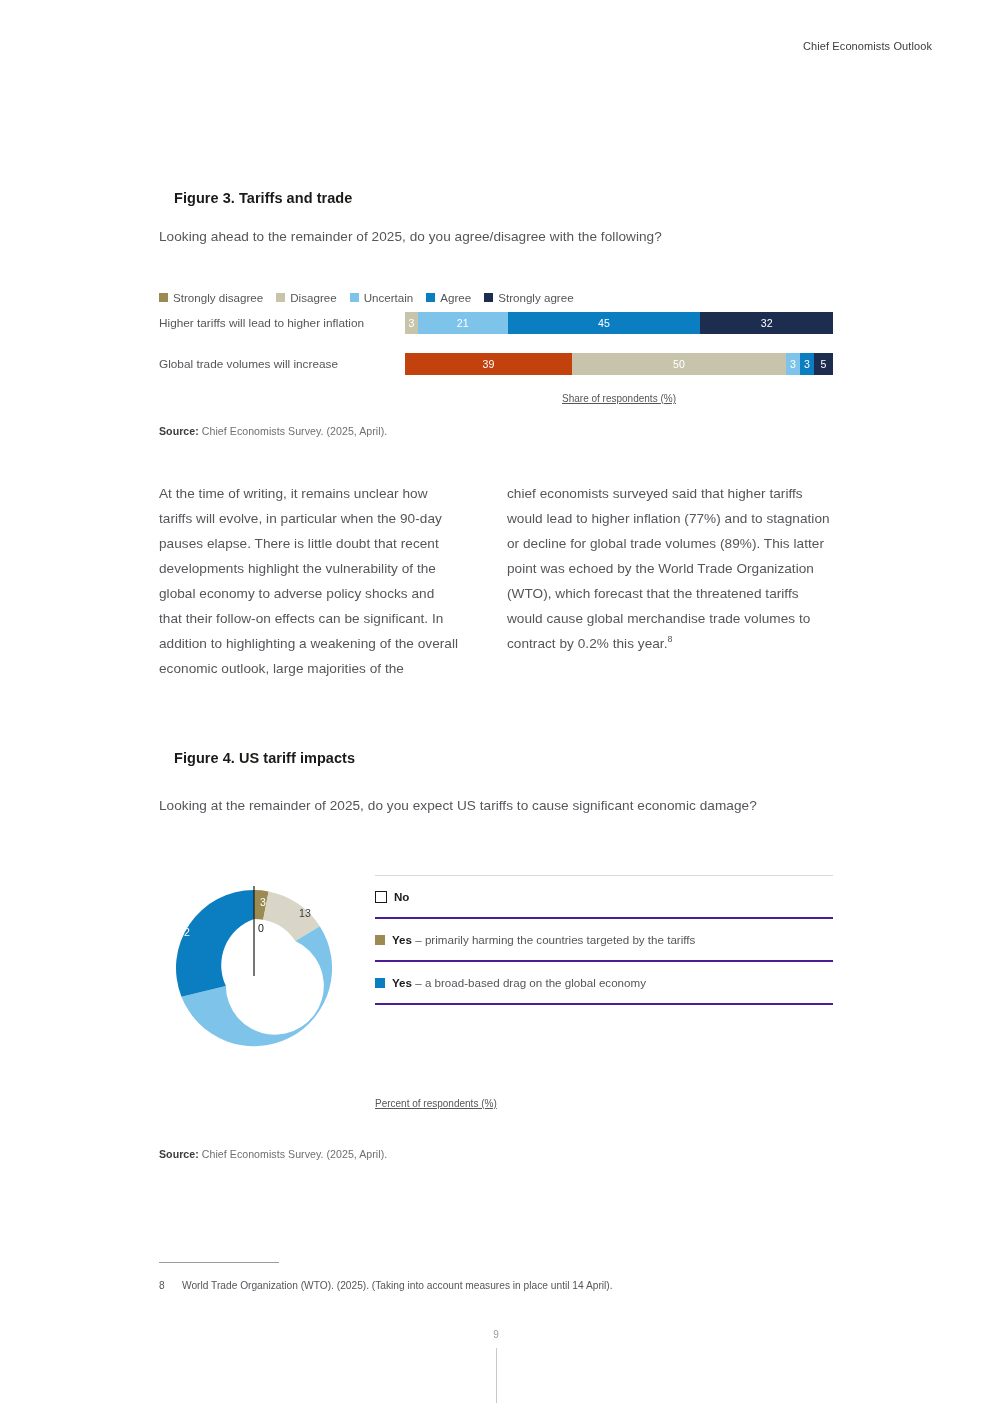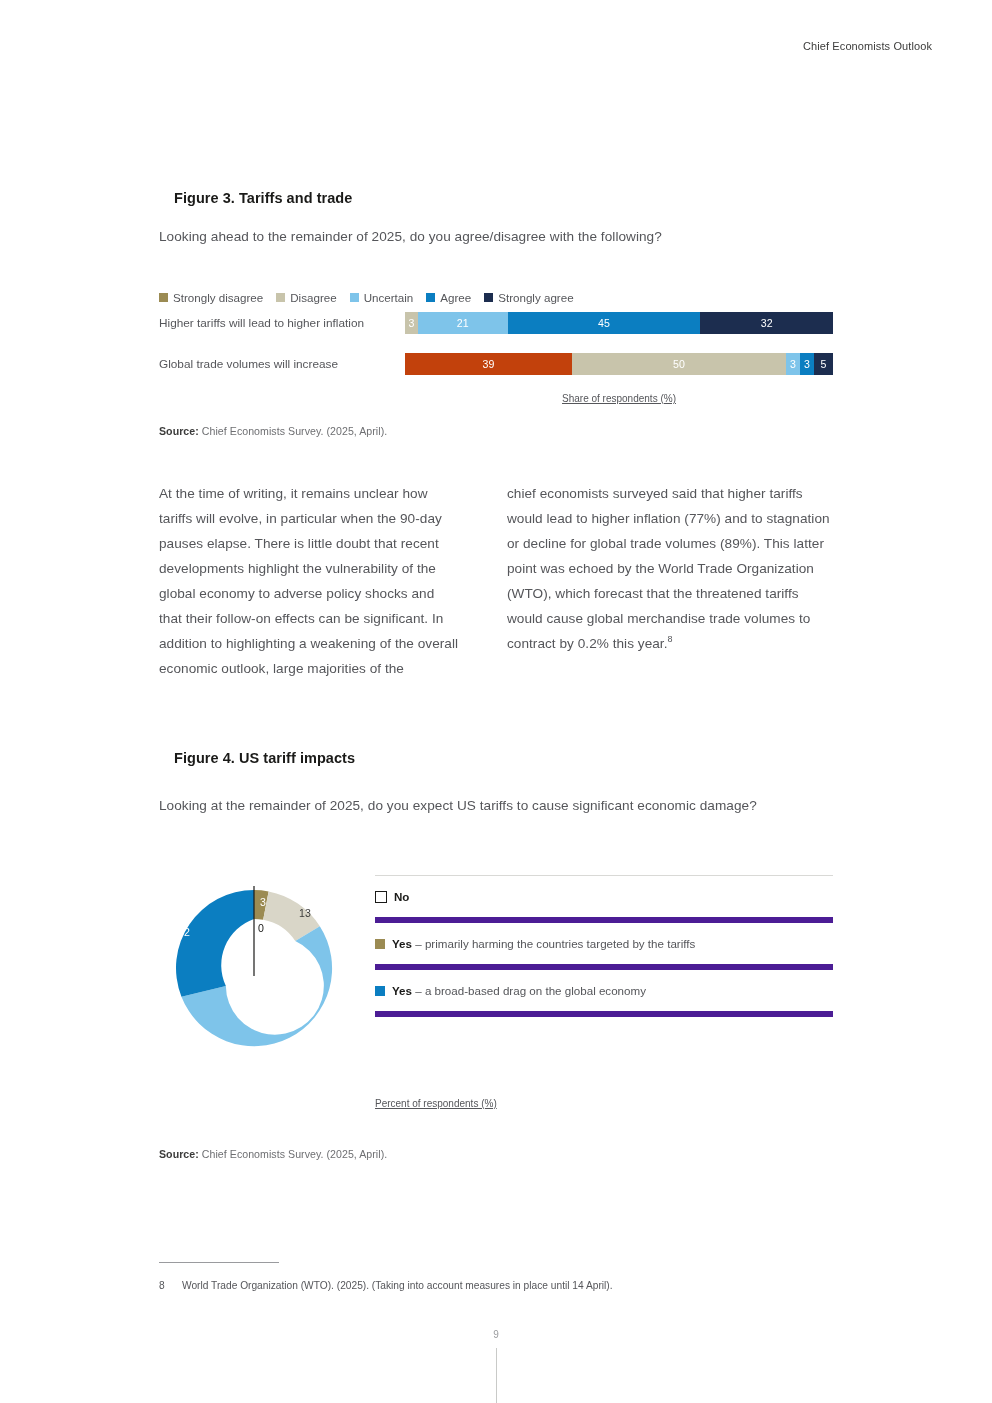--- a/index.html
+++ b/index.html
@@ -177,21 +177,21 @@
   .legend4 {
     position: absolute;
     left: 375px;
     top: 875px;
     width: 458px;
   }
   .legend4-item {
     display: flex;
     align-items: center;
     height: 41px;
-    border-bottom: 6px solid #4c1d95;
+    border-bottom: 2px solid #4c1d95;
     font-size: 11.6px;
     color: #55565a;
   }
   .legend4-item:first-child { border-top: 1px solid #d9d9d6; }
   .legend4-sw {
     width: 10px;
     height: 10px;
     margin-right: 7px;
     flex: none;
   }

